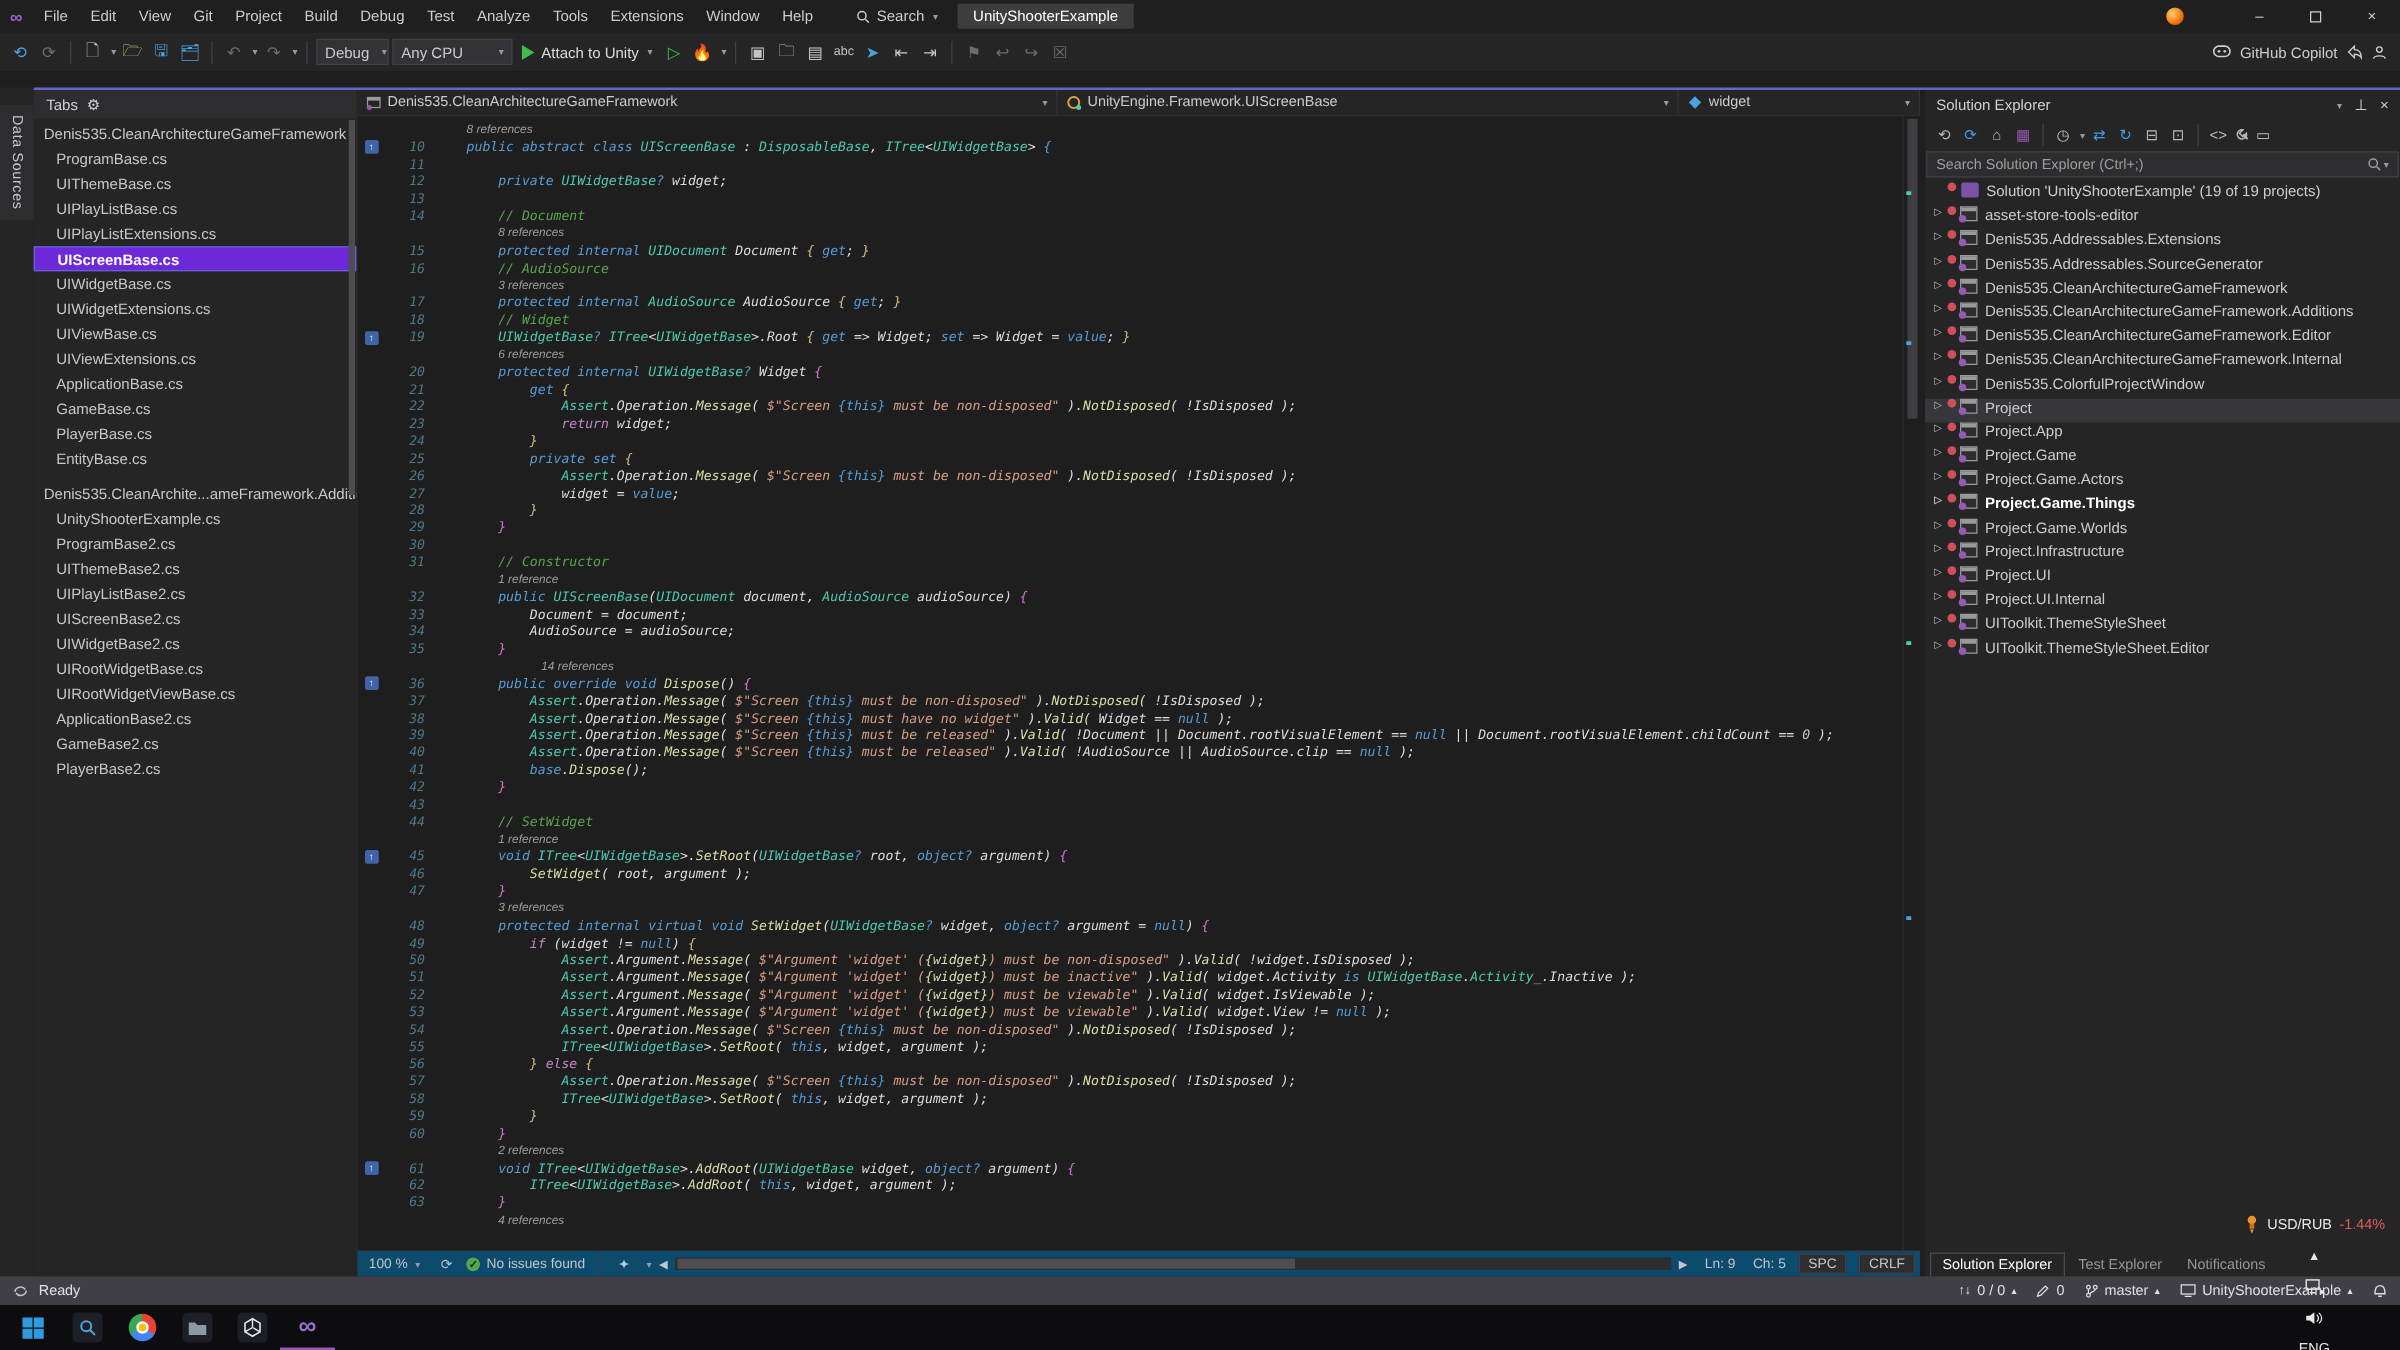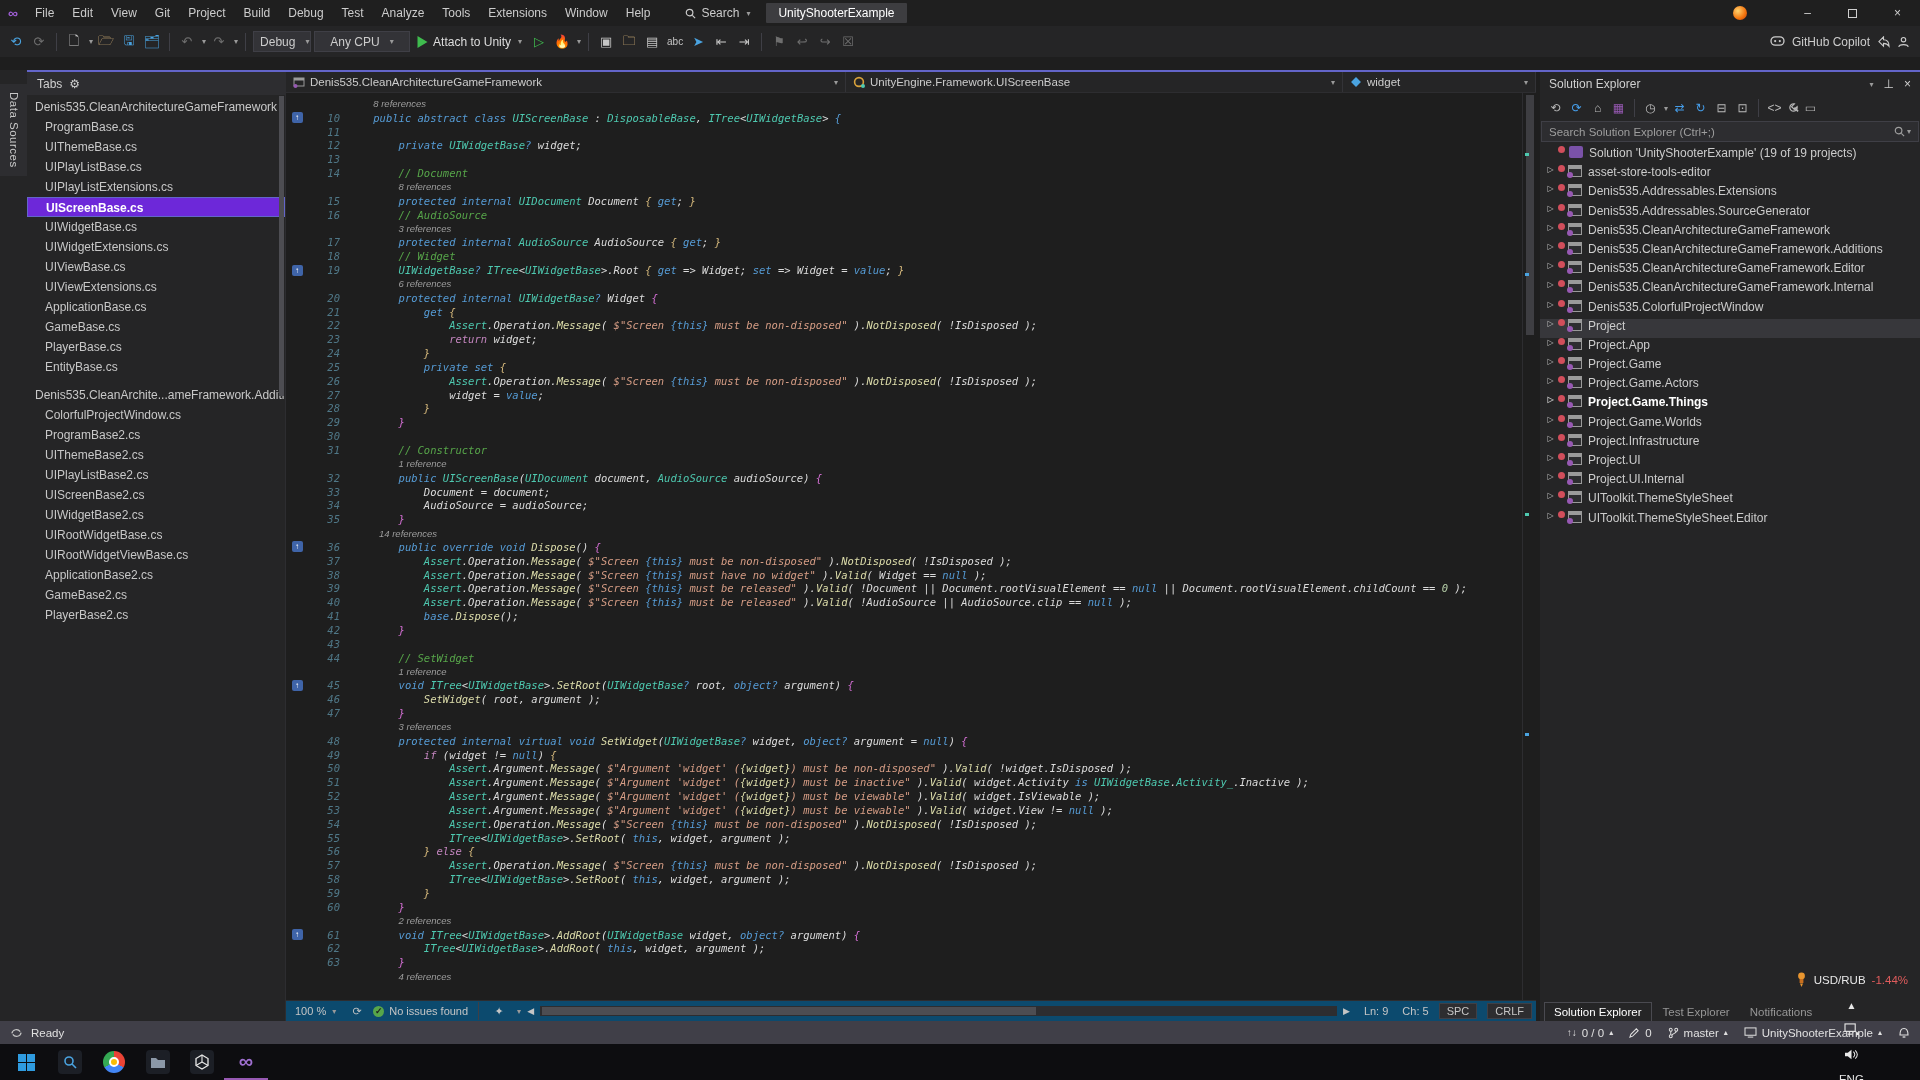--- a/index.html
+++ b/index.html
@@ -20,21 +20,21 @@
   .maxi { width:9px; height:9px; border:1px solid #cfcfcf; }
 
   
   .toolbar { height:31px; background:#252526; display:flex; align-items:center; padding:0 6px; gap:3px; font-size:12px; flex:none; }
   .ti { height:22px; min-width:20px; display:flex; align-items:center; justify-content:center; color:#c5c5c5; font-size:13px; }
   .ti.blue { color:#4aa3e0; } .ti.dis { color:#6e6e6e; } .ti.yellow { color:#dcb67a; } .ti.green { color:#3fbc4e; }
   .tsep { width:1px; height:18px; background:#3f3f46; margin:0 4px; }
   .caret { font-size:8px; color:#9a9a9a; margin-left:2px; }
   .combo { background:#333337; border:1px solid #3f3f46; height:21px; display:flex; align-items:center;
     justify-content:space-between; padding:0 6px; color:#cccccc; gap:8px; }
-  .combo.debug { width:58px; } .combo.cpu { width:96px;justify-content:center; }
+  .combo.debug { width:58px; } .combo.cpu { width:96px; }
   .attach { display:flex; align-items:center; gap:5px; color:#dddddd; padding:0 4px; }
   .copilot { margin-left:auto; display:flex; align-items:center; gap:7px; color:#cccccc; padding-right:4px; }
 
   
   .main { flex:1; display:flex; padding-top:13px; background:#1e1e1e; min-height:0; }
   .activity-strip { width:27px; background:#252526; flex:none; }
   .vert-tab { margin-top:14px; background:#2d2d30; padding:8px 0; display:flex; justify-content:center; }
   .vert-label { writing-mode:vertical-rl; font-size:11.5px; color:#c8c8c8; letter-spacing:.5px; }
 
   .docwell { flex:1; display:flex; flex-direction:column; border-top:2px solid #6365c9; min-width:0; }
@@ -263,21 +263,21 @@
               <div class="file-item">UIWidgetBase.cs</div>
               <div class="file-item">UIWidgetExtensions.cs</div>
               <div class="file-item">UIViewBase.cs</div>
               <div class="file-item">UIViewExtensions.cs</div>
               <div class="file-item">ApplicationBase.cs</div>
               <div class="file-item">GameBase.cs</div>
               <div class="file-item">PlayerBase.cs</div>
               <div class="file-item">EntityBase.cs</div>
               <div class="tgroup-gap"></div>
               <div class="tgroup-header">Denis535.CleanArchite...ameFramework.Additions</div>
-              <div class="file-item">ColorfulProjectWindow.cs</div>
+              <div class="file-item">UnityShooterExample.cs</div>
               <div class="file-item">ProgramBase2.cs</div>
               <div class="file-item">UIThemeBase2.cs</div>
               <div class="file-item">UIPlayListBase2.cs</div>
               <div class="file-item">UIScreenBase2.cs</div>
               <div class="file-item">UIWidgetBase2.cs</div>
               <div class="file-item">UIRootWidgetBase.cs</div>
               <div class="file-item">UIRootWidgetViewBase.cs</div>
               <div class="file-item">ApplicationBase2.cs</div>
               <div class="file-item">GameBase2.cs</div>
               <div class="file-item">PlayerBase2.cs</div>
@@ -470,21 +470,21 @@
                   <span class="ctext"><span class="tk-d">            AudioSource = audioSource;</span></span>
                 </div>
                 <div class="crow">
                   <span class="gl"></span>
                   <span class="lnum">35</span>
                   <span class="ctext"><span class="tk-b2">        }</span></span>
                 </div>
                 <div class="crow">
                   <span class="gl"></span>
                   <span class="lnum"></span>
-                  <span class="lens" style="margin-left: 39px;">14 references</span>
+                  <span class="lens" style="margin-left: 93px;">14 references</span>
                 </div>
                 <div class="crow">
                   <span class="gl">
                     <span class="glyph-box">↑</span>
                   </span>
                   <span class="lnum">36</span>
                   <span class="ctext"><span class="tk-k">        public override void </span><span class="tk-m">Dispose</span><span class="tk-d">() </span><span class="tk-b2">{</span></span>
                 </div>
                 <div class="crow">
                   <span class="gl"></span>

